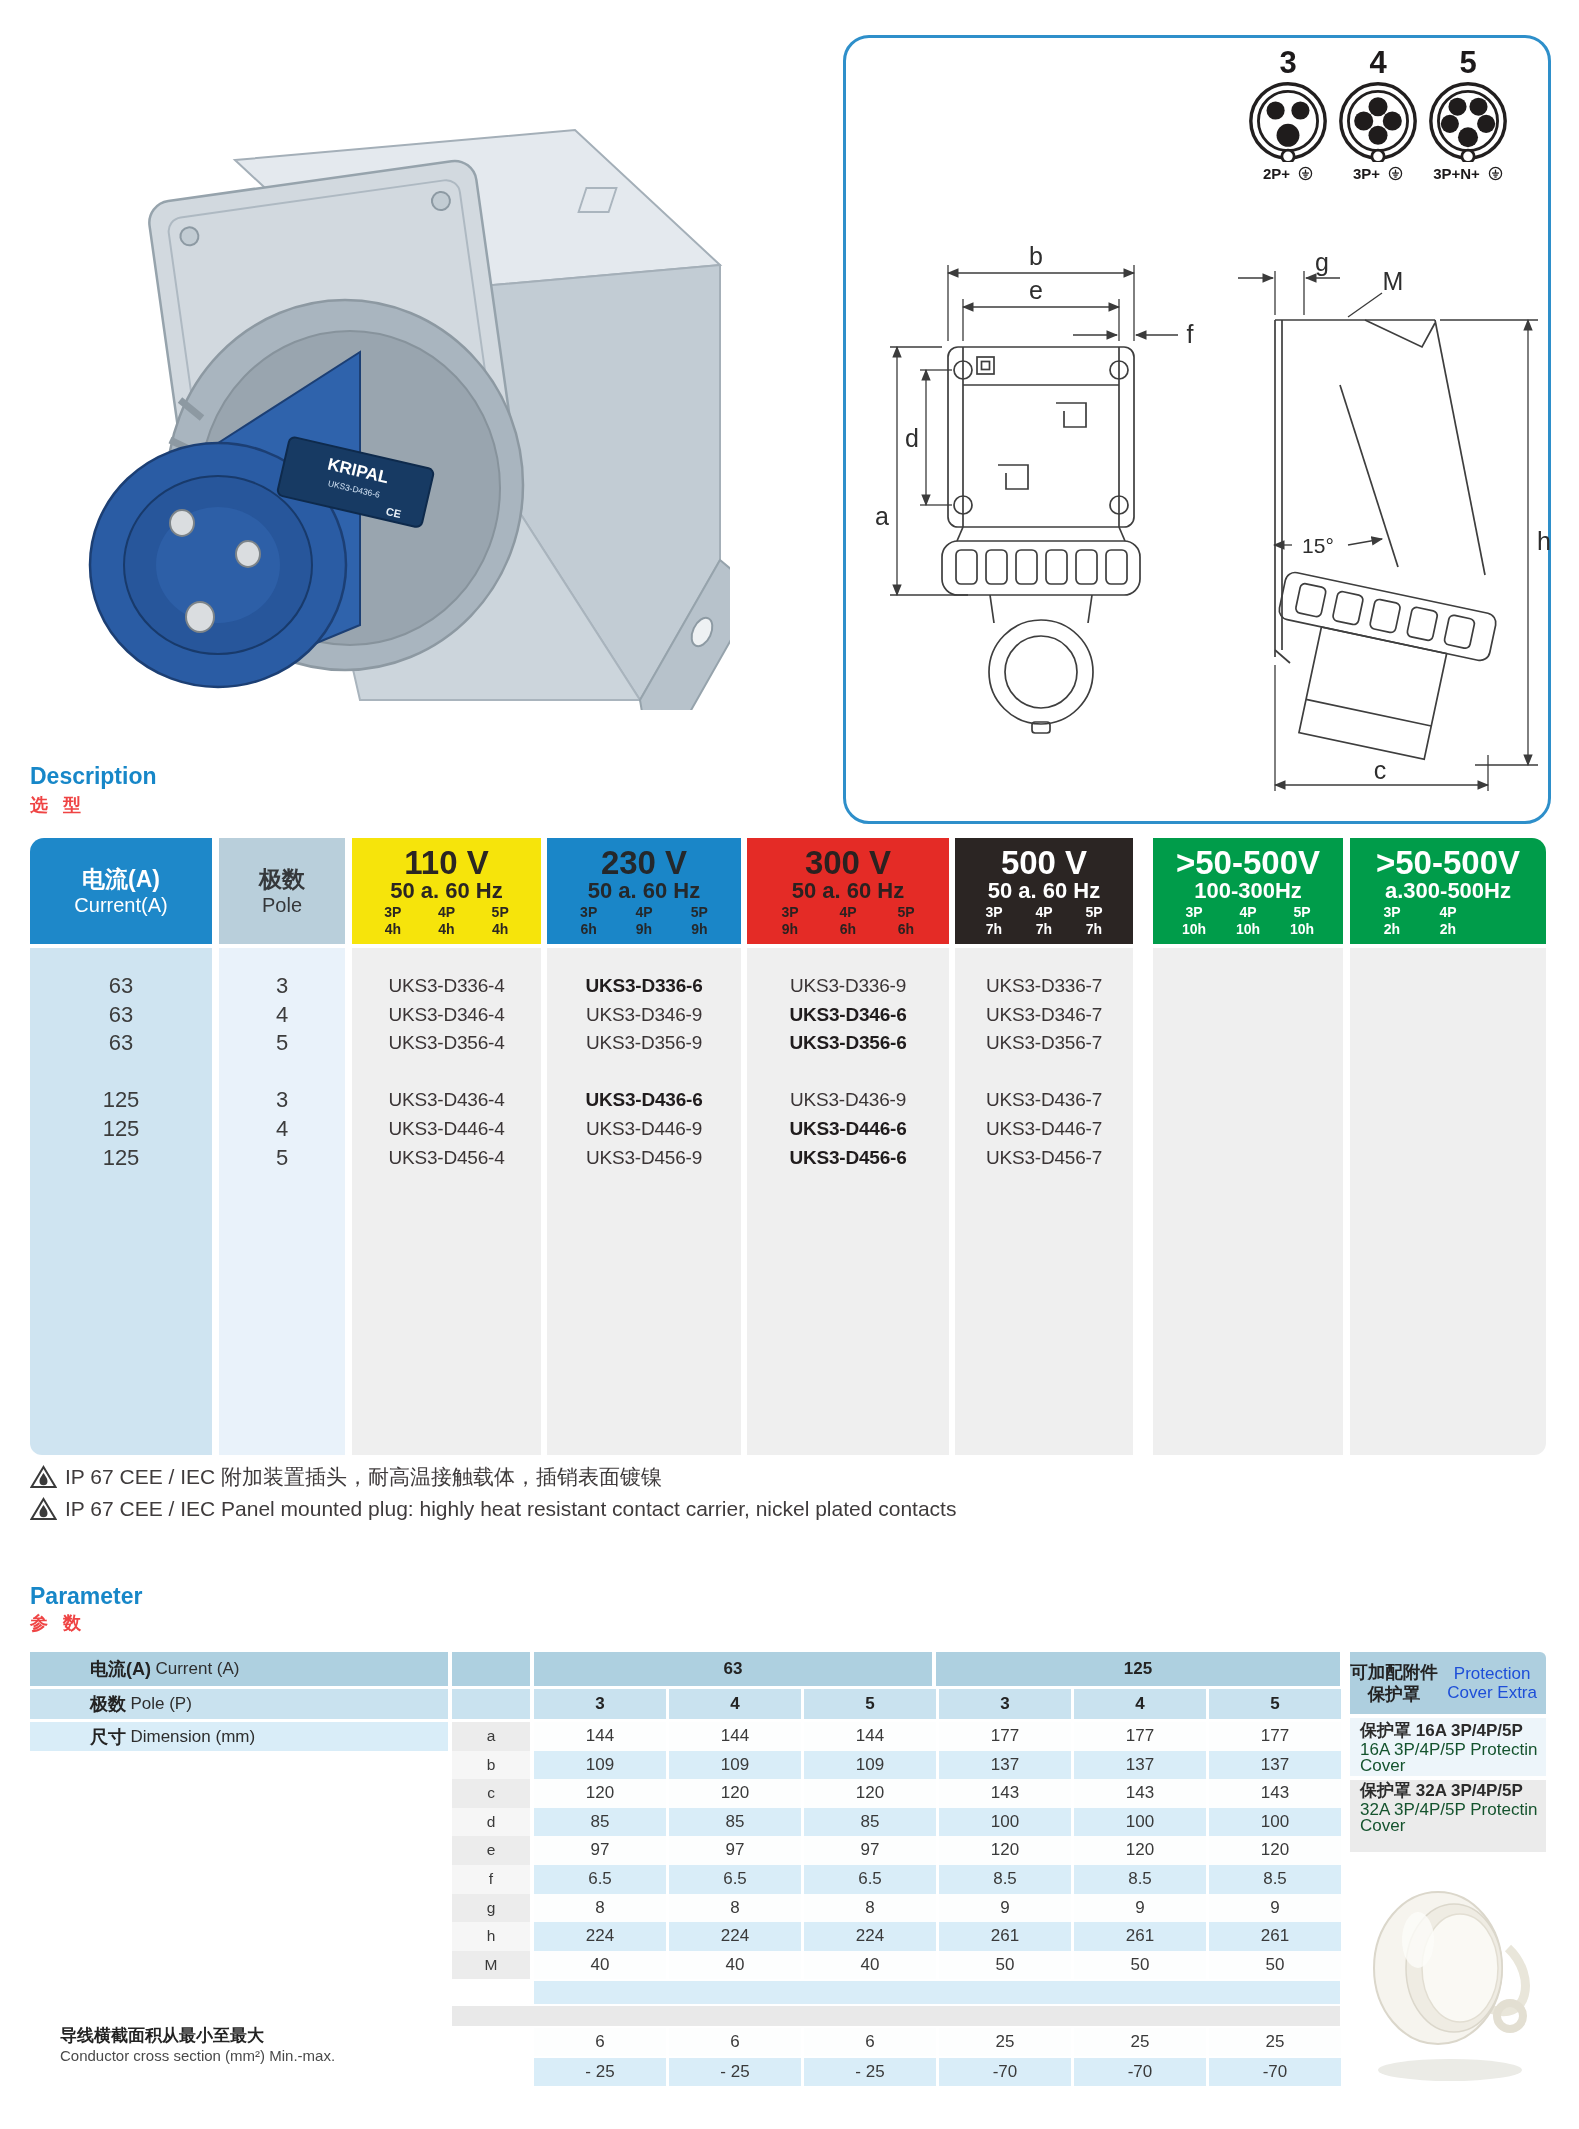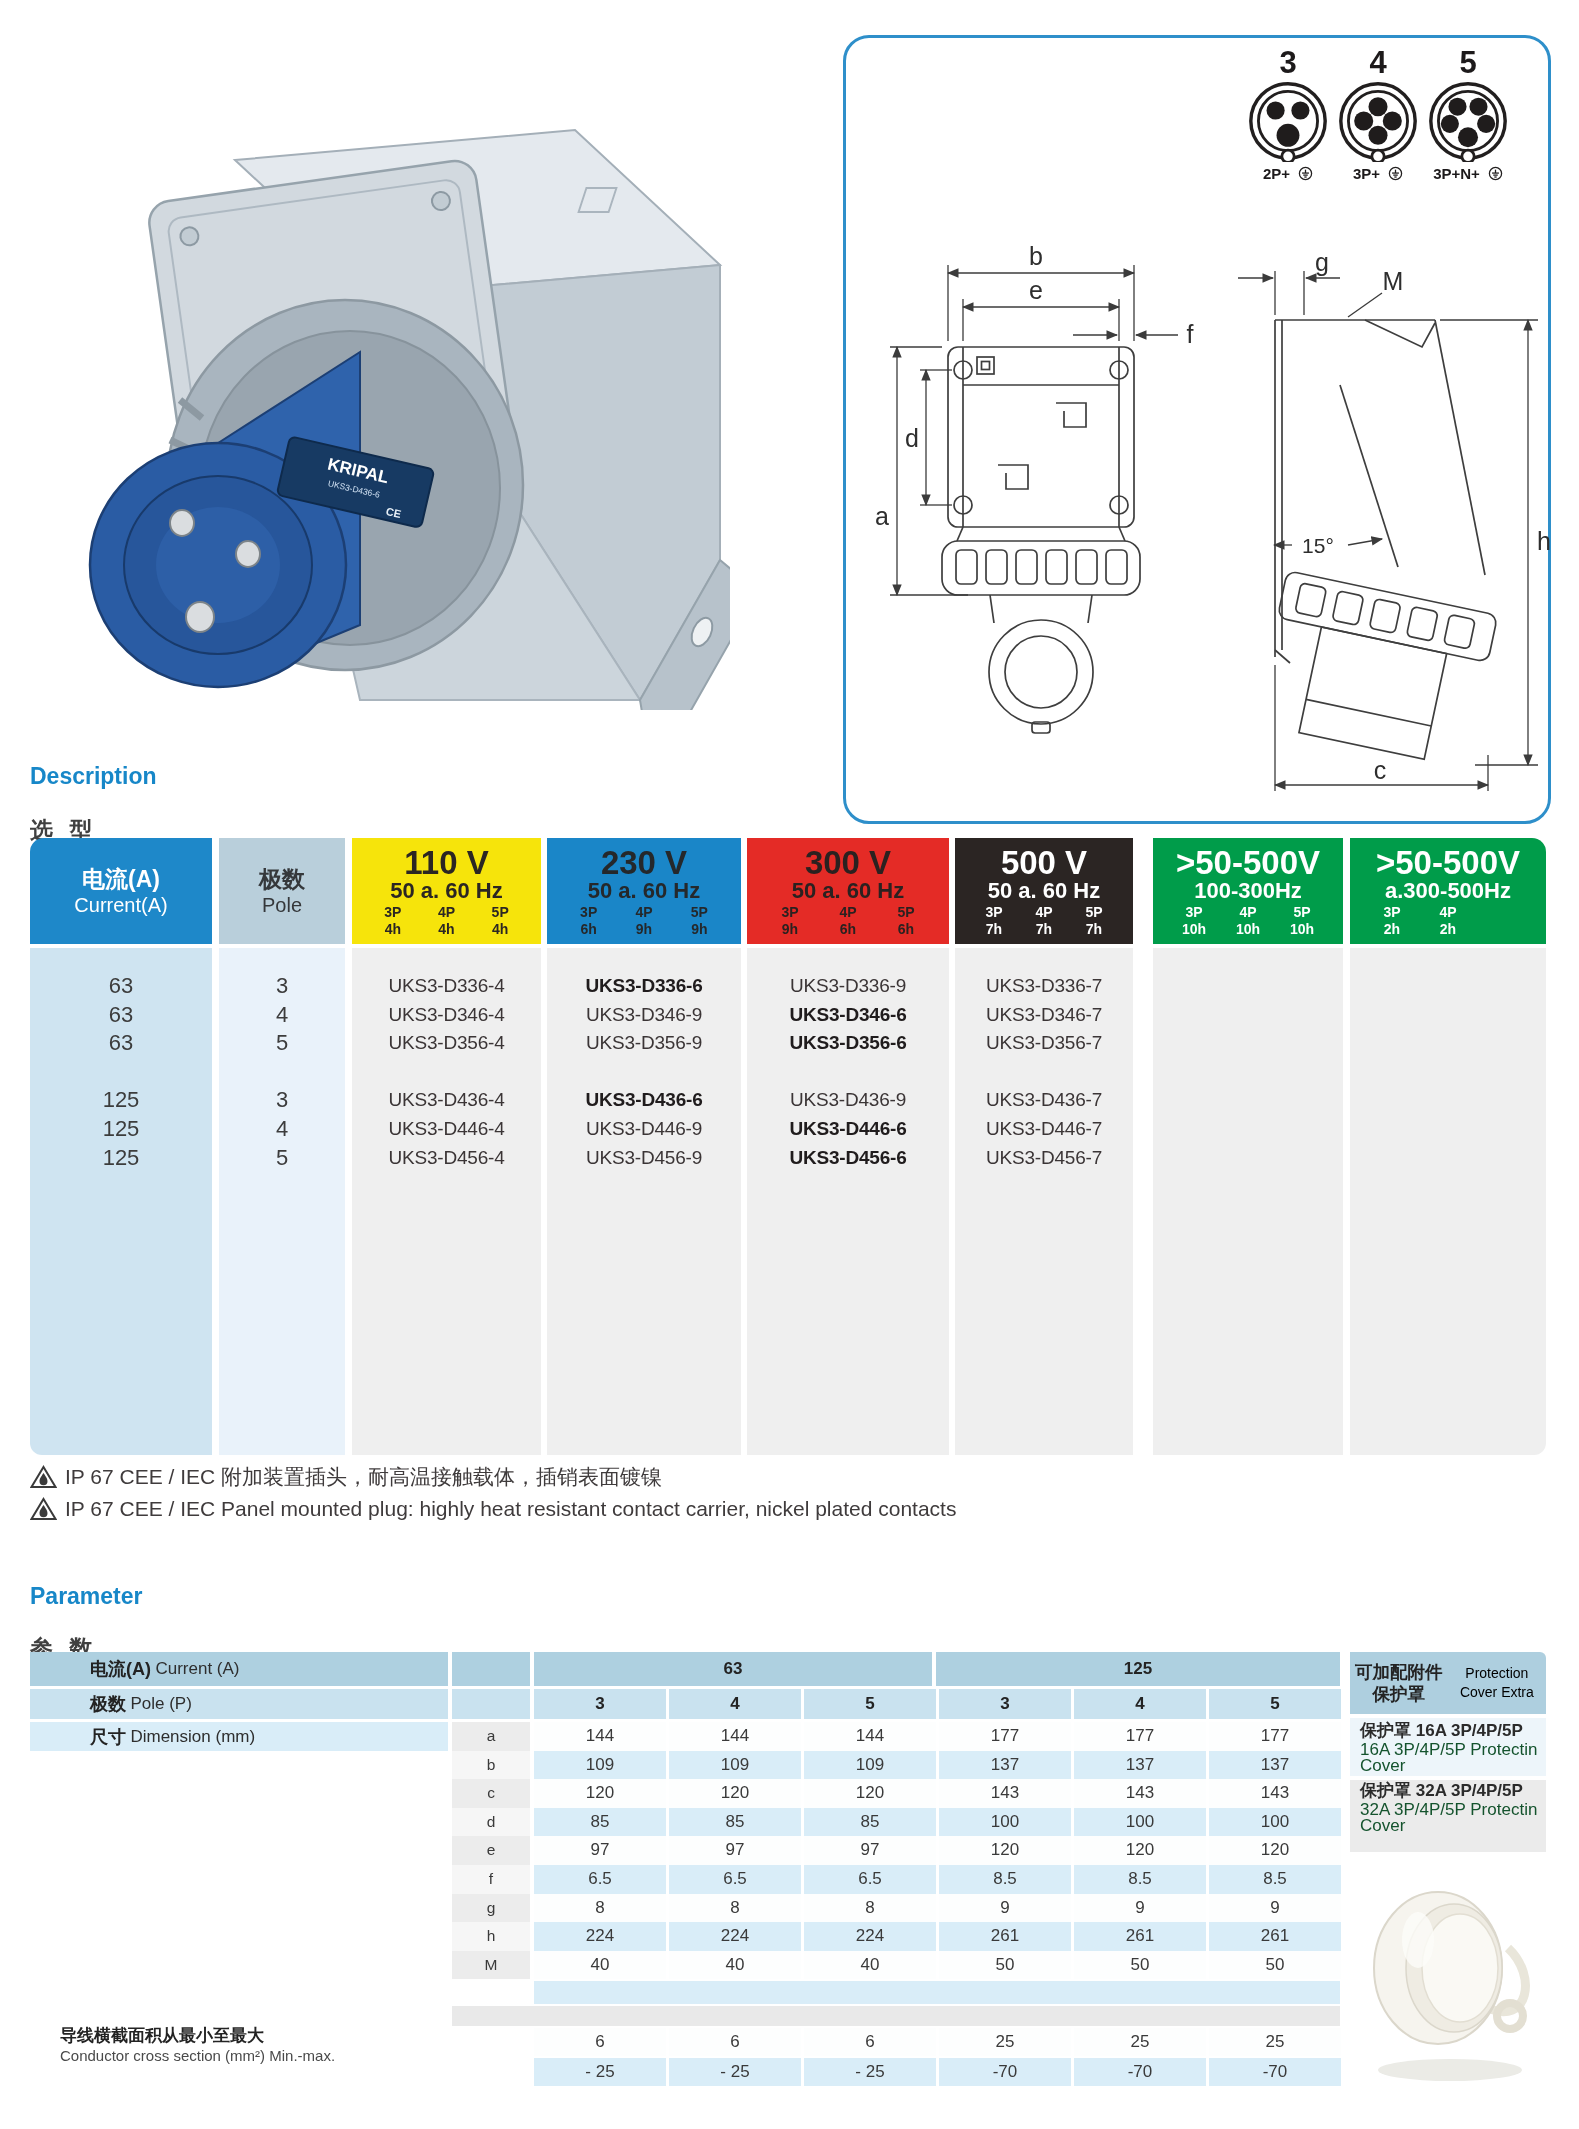--- a/index.html
+++ b/index.html
@@ -2,21 +2,21 @@
 <html><head>
 <meta charset="utf-8">
 <style>
   html,body{margin:0;padding:0;background:#ffffff;}
   .page{position:relative;width:1579px;height:2129px;background:#fff;overflow:hidden;
         font-family:"Liberation Sans","DejaVu Sans",sans-serif;color:#2f2b2c;}
   .abs{position:absolute;}
 
   
   .h-en{font-size:23px;font-weight:700;color:#1787c8;}
-  .h-cn{font-size:23px;font-weight:600;color:#404040;letter-spacing:5px;margin-top:22px;}
+  .h-cn{font-size:18px;font-weight:600;color:#ef4444;letter-spacing:5px;}
 
   
   .draw-box{left:843px;top:35px;width:702px;height:783px;border:3px solid #2e8fca;border-radius:26px;}
   .pins{left:1243px;top:46px;width:270px;height:166px;display:flex;}
   .pin-item{width:90px;display:flex;flex-direction:column;align-items:center;}
   .pin-num{font-size:31px;font-weight:600;color:#1d1a1b;line-height:34px;}
   .pin-cap{font-size:15px;font-weight:700;color:#1d1a1b;margin-top:3px;display:flex;align-items:center;gap:8px;}
   .earth{width:15px;height:15px;}
 
   svg text{font-family:"Liberation Sans","DejaVu Sans",sans-serif;}
@@ -47,21 +47,21 @@
   .note{left:30px;display:flex;align-items:center;gap:8px;font-size:21px;color:#3f3b3c;}
 
   
   .param{left:30px;top:1652px;width:1516px;height:442px;}
   .pcell{position:absolute;box-sizing:border-box;}
   .plabel1{font-size:18px;font-weight:700;color:#232323;}
   .plabel2{font-size:17px;color:#2e2e2e;font-weight:400;}
   .pnum{font-size:17px;color:#3a3a3a;text-align:center;}
   .pbold{font-weight:700;color:#232323;}
   .protect-h1{font-size:17.5px;font-weight:700;color:#232323;line-height:22px;}
-  .protect-h2{font-size:14px;color:#000000;line-height:19px;}
+  .protect-h2{font-size:17px;color:#1d4ed8;line-height:19px;}
   .pi-cn{font-size:17px;font-weight:700;color:#2b2b2b;line-height:22px;}
   .pi-en{font-size:17px;color:#14532d;line-height:16px;}
 </style>
 </head>
 <body>
 
 <div class="page">
 
   <svg class="abs" style="left:30px;top:60px" width="700" height="650" viewBox="0 0 700 650">
 

